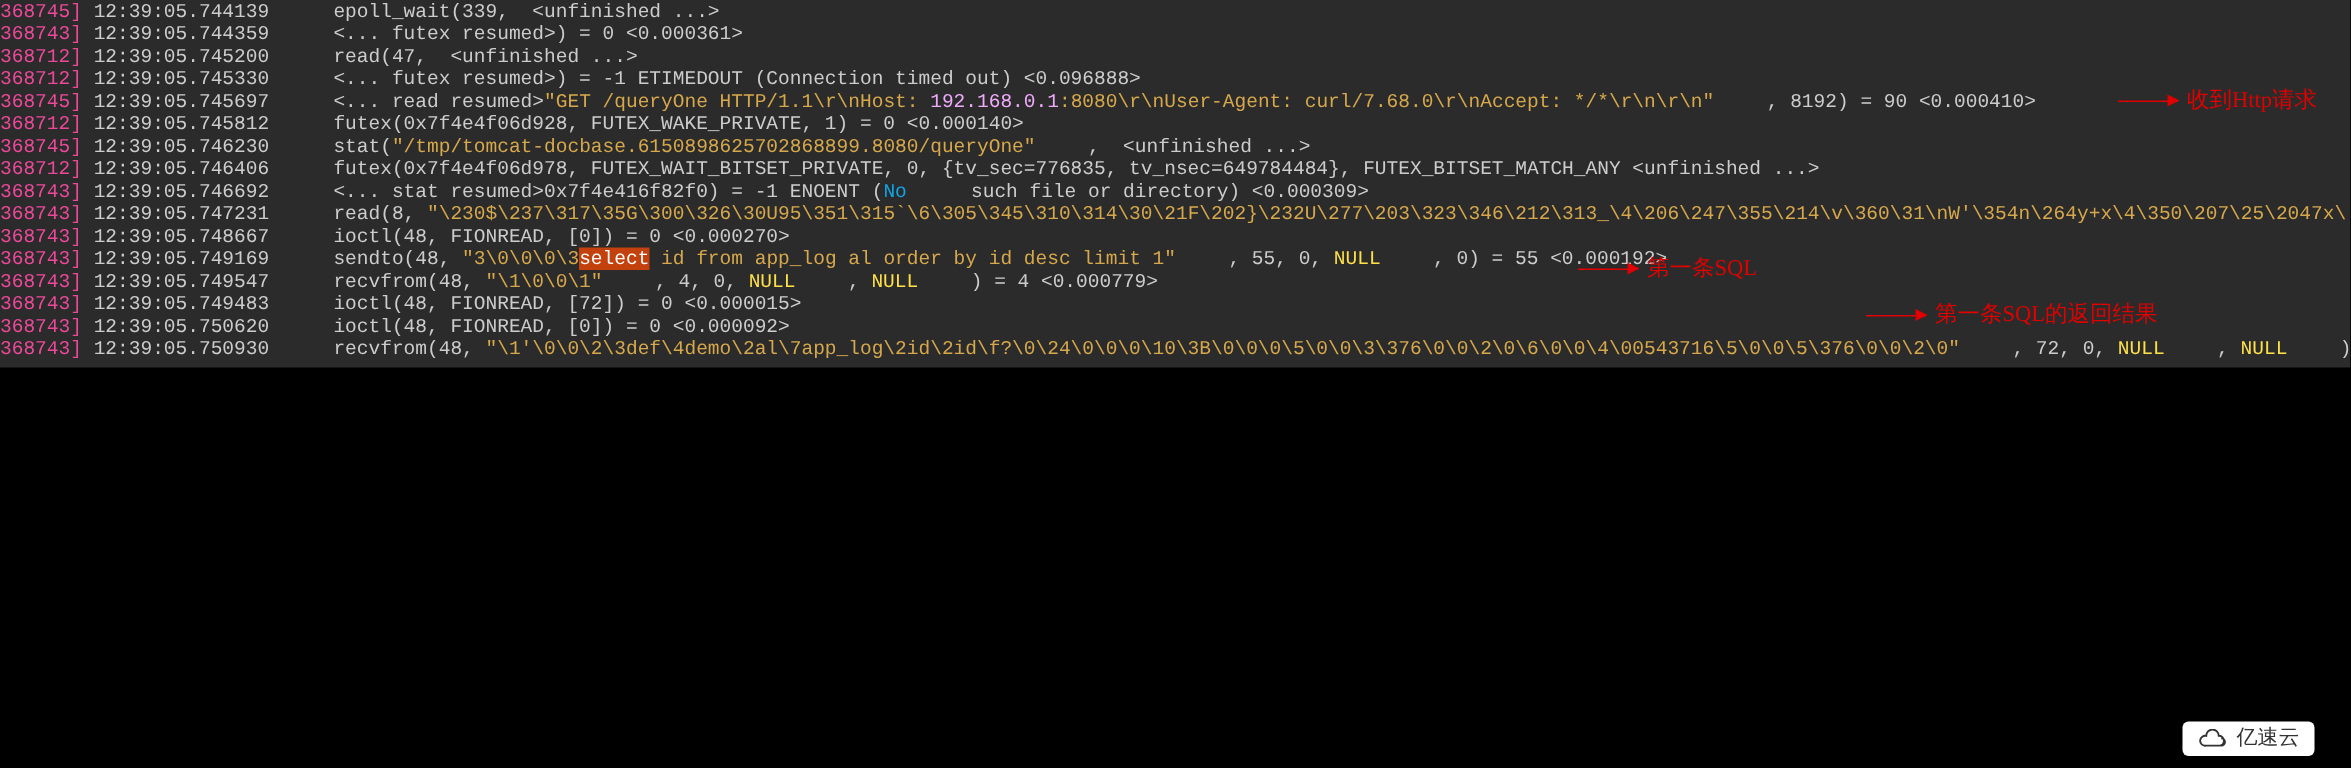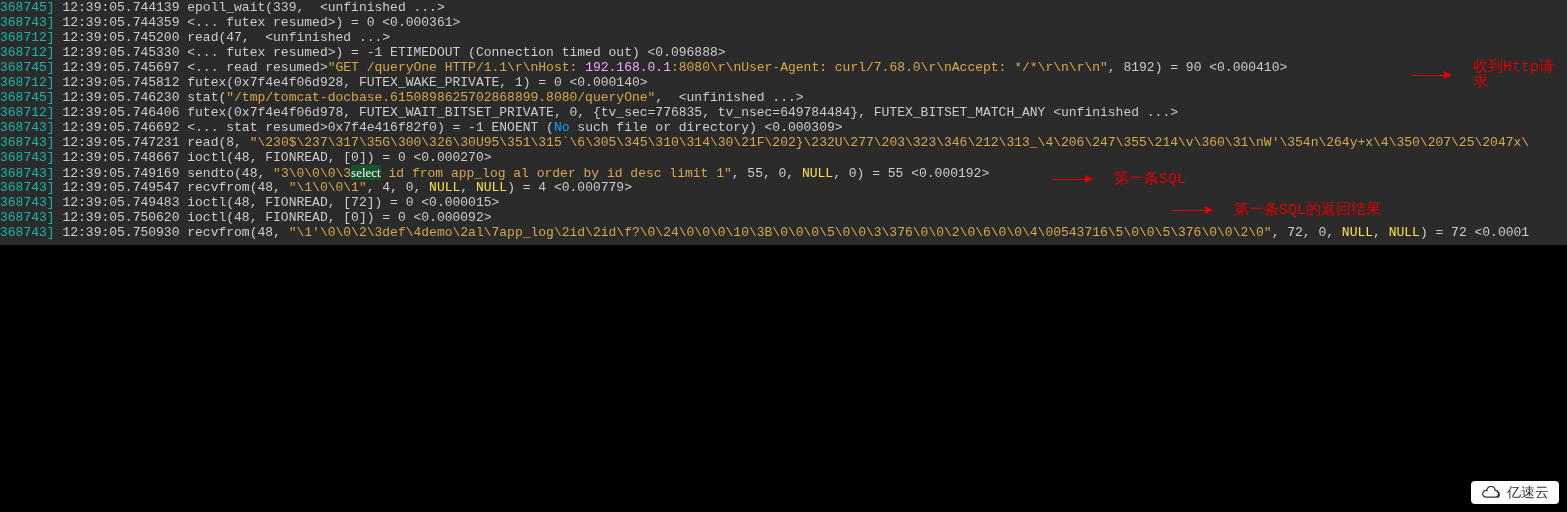--- a/index.html
+++ b/index.html
@@ -22,59 +22,58 @@
       background: #2b2b2b;
       padding: 0;
       white-space: pre;
       height: 245px;
       overflow: hidden;
     }
     .line {
       display: block;
       height: 15px;
     }
-    .pid { color: #14b8a6; }
+    .pid { color: #ec4899; }
     .ts { color: #ccc; text-align: right; }
-    .plain { color: #ccc; }
+    .plain { color: #ccc; margin-left: 35px; }
     .str { color: #d6a84b; }
     .ip { color: #f0abfc; }
     .null { color: #fde047; }
     .no { color: #0ea5e9; }
     .selected {
-      background: #14532d;
+      background: #c2410c;
       color: #fff;
-      font-family: Liberation Serif, serif;
     }
     .annotation {
       position: absolute;
       color: #e00000;
-      font-family: Liberation Mono, monospace;
+      font-family: Liberation Serif, serif;
       font-size: 15px;
       display: flex;
       align-items: center;
-      gap: 22px;
+      gap: 6px;
     }
     .arrow {
       width: 40px;
       height: 1px;
       background: #e00000;
       position: relative;
     }
     .arrow::after {
       content: '';
       position: absolute;
       right: -1px;
       top: -4px;
       border-left: 8px solid #e00000;
       border-top: 4.5px solid transparent;
       border-bottom: 4.5px solid transparent;
     }
     .watermark {
       position: absolute;
-      right: 8px;
+      right: 24px;
       bottom: 8px;
       background: #fff;
       color: #333;
       font-family: Liberation Serif, serif;
       font-size: 14px;
       padding: 4px 10px;
       border-radius: 4px;
       display: flex;
       align-items: center;
       gap: 6px;
@@ -90,21 +89,21 @@
 <div class="terminal" id="terminal"><span class="line"><span class="pid">368745]</span> <span class="ts">12:39:05.744139</span><span class="plain"> epoll_wait(339,  &lt;unfinished ...&gt;</span></span><span class="line"><span class="pid">368743]</span> <span class="ts">12:39:05.744359</span><span class="plain"> &lt;... futex resumed&gt;) = 0 &lt;0.000361&gt;</span></span><span class="line"><span class="pid">368712]</span> <span class="ts">12:39:05.745200</span><span class="plain"> read(47,  &lt;unfinished ...&gt;</span></span><span class="line"><span class="pid">368712]</span> <span class="ts">12:39:05.745330</span><span class="plain"> &lt;... futex resumed&gt;) = -1 ETIMEDOUT (Connection timed out) &lt;0.096888&gt;</span></span><span class="line"><span class="pid">368745]</span> <span class="ts">12:39:05.745697</span><span class="plain"> &lt;... read resumed&gt;</span><span class="str">"GET /queryOne HTTP/1.1\r\nHost: </span><span class="ip">192.168.0.1</span><span class="str">:8080\r\nUser-Agent: curl/7.68.0\r\nAccept: */*\r\n\r\n"</span><span class="plain">, 8192) = 90 &lt;0.000410&gt;</span></span><span class="line"><span class="pid">368712]</span> <span class="ts">12:39:05.745812</span><span class="plain"> futex(0x7f4e4f06d928, FUTEX_WAKE_PRIVATE, 1) = 0 &lt;0.000140&gt;</span></span><span class="line"><span class="pid">368745]</span> <span class="ts">12:39:05.746230</span><span class="plain"> stat(</span><span class="str">"/tmp/tomcat-docbase.6150898625702868899.8080/queryOne"</span><span class="plain">,  &lt;unfinished ...&gt;</span></span><span class="line"><span class="pid">368712]</span> <span class="ts">12:39:05.746406</span><span class="plain"> futex(0x7f4e4f06d978, FUTEX_WAIT_BITSET_PRIVATE, 0, {tv_sec=776835, tv_nsec=649784484}, FUTEX_BITSET_MATCH_ANY &lt;unfinished ...&gt;</span></span><span class="line"><span class="pid">368743]</span> <span class="ts">12:39:05.746692</span><span class="plain"> &lt;... stat resumed&gt;0x7f4e416f82f0) = -1 ENOENT (</span><span class="no">No</span><span class="plain"> such file or directory) &lt;0.000309&gt;</span></span><span class="line"><span class="pid">368743]</span> <span class="ts">12:39:05.747231</span><span class="plain"> read(8, </span><span class="str">"\230$\237\317\35G\300\326\30U95\351\315`\6\305\345\310\314\30\21F\202}\232U\277\203\323\346\212\313_\4\206\247\355\214\v\360\31\nW'\354n\264y+x\4\350\207\25\2047x\</span></span><span class="line"><span class="pid">368743]</span> <span class="ts">12:39:05.748667</span><span class="plain"> ioctl(48, FIONREAD, [0]) = 0 &lt;0.000270&gt;</span></span><span class="line"><span class="pid">368743]</span> <span class="ts">12:39:05.749169</span><span class="plain"> sendto(48, </span><span class="str">"3\0\0\0\3</span><span class="selected">select</span><span class="str"> id from app_log al order by id desc limit 1"</span><span class="plain">, 55, 0, </span><span class="null">NULL</span><span class="plain">, 0) = 55 &lt;0.000192&gt;</span></span><span class="line"><span class="pid">368743]</span> <span class="ts">12:39:05.749547</span><span class="plain"> recvfrom(48, </span><span class="str">"\1\0\0\1"</span><span class="plain">, 4, 0, </span><span class="null">NULL</span><span class="plain">, </span><span class="null">NULL</span><span class="plain">) = 4 &lt;0.000779&gt;</span></span><span class="line"><span class="pid">368743]</span> <span class="ts">12:39:05.749483</span><span class="plain"> ioctl(48, FIONREAD, [72]) = 0 &lt;0.000015&gt;</span></span><span class="line"><span class="pid">368743]</span> <span class="ts">12:39:05.750620</span><span class="plain"> ioctl(48, FIONREAD, [0]) = 0 &lt;0.000092&gt;</span></span><span class="line"><span class="pid">368743]</span> <span class="ts">12:39:05.750930</span><span class="plain"> recvfrom(48, </span><span class="str">"\1'\0\0\2\3def\4demo\2al\7app_log\2id\2id\f?\0\24\0\0\0\10\3B\0\0\0\5\0\0\3\376\0\0\2\0\6\0\0\4\00543716\5\0\0\5\376\0\0\2\0"</span><span class="plain">, 72, 0, </span><span class="null">NULL</span><span class="plain">, </span><span class="null">NULL</span><span class="plain">) = 72 &lt;0.0001</span></span></div>
 
 <div class="annotation" id="ann-0" style="top: 60px; left: 1412px;">
   <span class="arrow"></span>
   <span>收到Http请求</span>
 </div>
 <div class="annotation" id="ann-1" style="top: 172px; left: 1052px;">
   <span class="arrow"></span>
   <span>第一条SQL</span>
 </div>
-<div class="annotation" id="ann-2" style="top: 203px; left: 1172px;">
+<div class="annotation" id="ann-2" style="top: 203px; left: 1244px;">
   <span class="arrow"></span>
   <span>第一条SQL的返回结果</span>
 </div>
 
 <div class="watermark">
   <svg viewBox="0 0 24 16">
       <path fill="none" stroke="#333" stroke-width="1.5" d="M6 13a4 4 0 1 1 1-7.9A5 5 0 0 1 17 5a4 4 0 0 1 1 7.9H6z M19 13a3 3 0 1 0 0-6"></path>
     </svg>
   <span>亿速云</span>
 </div>

